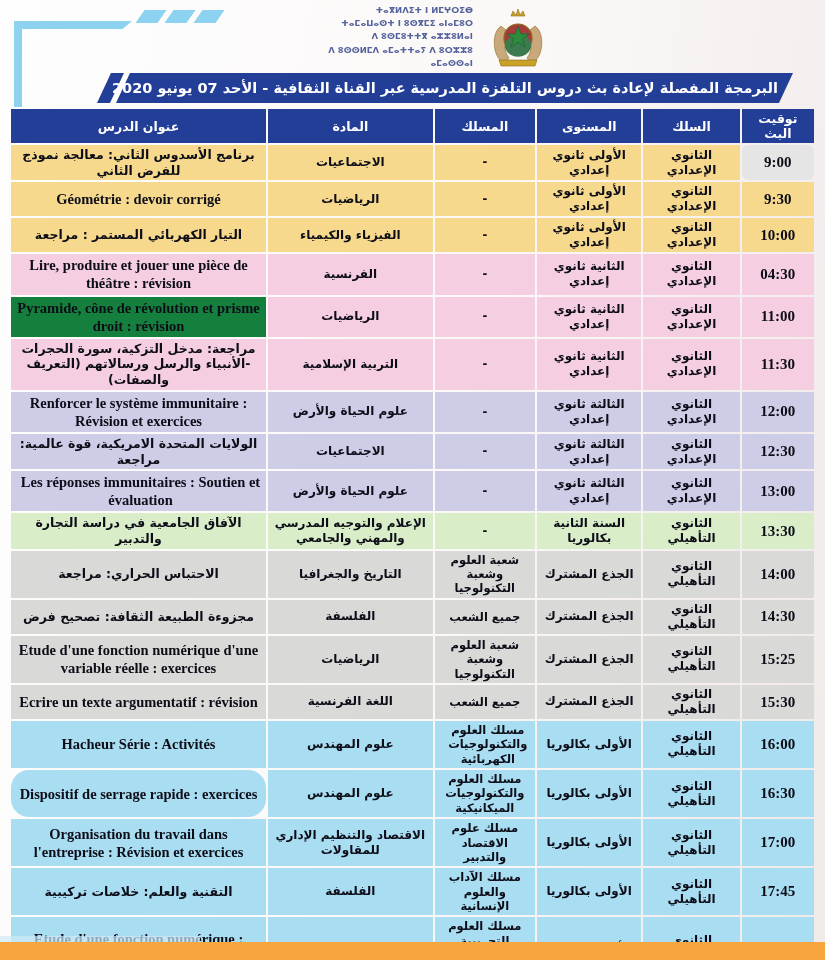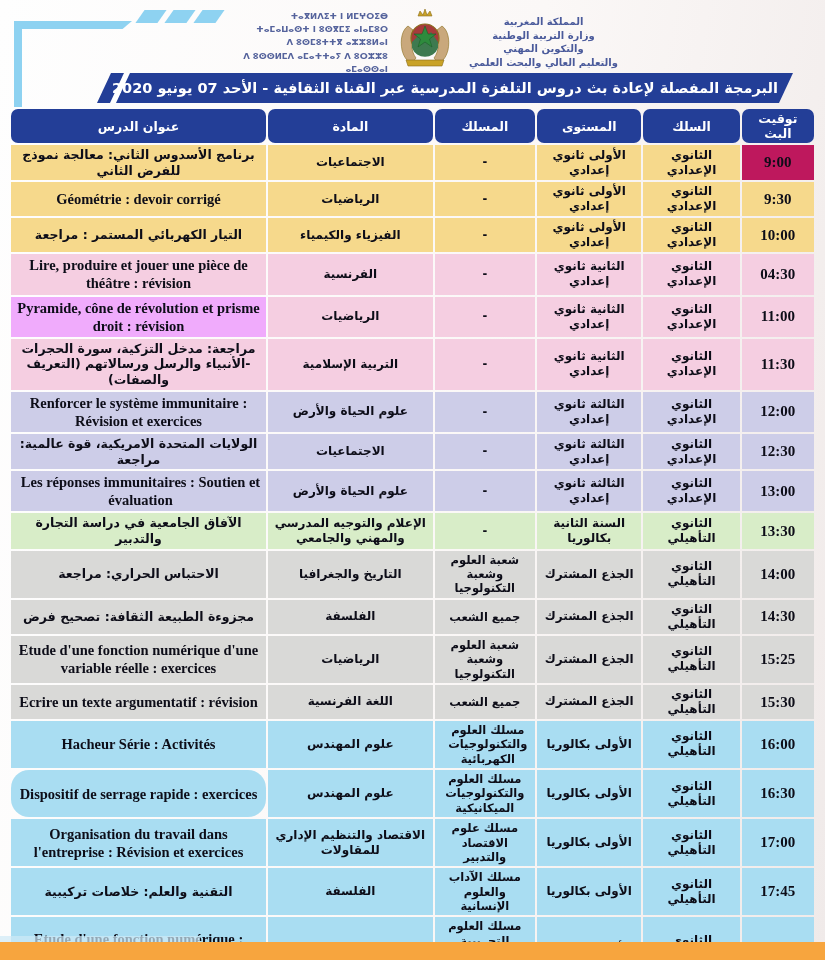--- a/index.html
+++ b/index.html
@@ -13,38 +13,38 @@
   
   .decor-frame-v{position:absolute;left:14px;top:21px;width:8px;height:86px;background:#8ed2f1;}
   .decor-frame-h{position:absolute;left:14px;top:21px;width:118px;height:8px;background:#8ed2f1;
     clip-path:polygon(0 0,100% 0,92% 100%,0 100%);}
   .decor-slashes{position:absolute;left:140px;top:8px;width:110px;height:16px;}
   .decor-slashes i{display:inline-block;width:22px;height:13px;margin-right:7px;background:#8ed2f1;
     transform:skewX(-35deg);}
 
   
   .banner{position:absolute;top:8px;left:225px;width:400px;height:62px;display:flex;
-    align-items:center;justify-content:center;gap:8px;}
+    align-items:flex-end;justify-content:center;gap:16px;}
   .banner .tifinagh{width:170px;text-align:right;color:#55639c;font-size:8.5px;font-weight:bold;
     line-height:1.55;padding-top:8px;}
   .banner .arabic{width:170px;text-align:center;color:#4a5a9b;font-size:10px;font-weight:bold;
     line-height:1.35;padding-top:6px;direction:rtl;}
   .banner svg{flex:0 0 auto;}
 
   
   .title-bar{position:absolute;left:104px;top:73px;width:682px;height:30px;background:#233e97;
     transform:skewX(-25deg);display:flex;align-items:center;justify-content:center;}
   .title-bar .gap{position:absolute;left:13px;top:0;width:6px;height:100%;background:#ffffff;}
   .title-bar .txt{transform:skewX(25deg);color:#ffffff;font-weight:bold;font-size:14.5px;
     white-space:nowrap;direction:rtl;}
 
   
   table{position:absolute;top:107px;left:9px;width:807px;border-collapse:separate;
     border-spacing:2.5px;table-layout:fixed;direction:rtl;}
-  th{background:#233e97;color:#fff;font-size:12.5px;font-weight:bold;height:27px;padding:2px;border-radius:7px;}
+  th{background:#233e97;color:#fff;font-size:12.5px;font-weight:bold;height:27px;padding:2px;}
   td{background:#fff;text-align:center;vertical-align:middle;font-weight:bold;color:#0d0d18;
     font-size:12px;line-height:1.25;padding:2px 4px;height:27px;word-wrap:break-word;}
   td.time{font-family:"Liberation Serif",serif;font-size:15px;}
   td.title{font-size:12.5px;}
   td.title.latin{font-family:"Liberation Serif",serif;font-size:14.5px;direction:ltr;}
   td.track{font-size:11.5px;}
 
   
   .footer-bar{position:absolute;left:0;bottom:0;width:825px;height:18px;background:#f7a53e;}
   .footer-smudge{position:absolute;left:0;bottom:18px;width:200px;height:6px;background:#cfe9f6;opacity:.7;}
@@ -71,26 +71,20 @@
 
       <path d="M12 18 C6 22 4 32 6 42 C8 50 12 54 16 55 L20 50 C15 44 14 30 17 22 Z" fill="#c9a87c" stroke="#8a6d1d" stroke-width="0.6"></path>
       <path d="M46 18 C52 22 54 32 52 42 C50 50 46 54 42 55 L38 50 C43 44 44 30 41 22 Z" fill="#c9a87c" stroke="#8a6d1d" stroke-width="0.6"></path>
 
       <circle cx="29" cy="30" r="14" fill="#a63b3b" stroke="#8a6d1d" stroke-width="1.2"></circle>
       <path d="M16 34 L24 26 L29 31 L35 24 L42 34 L42 40 A14 14 0 0 1 16 40 Z" fill="#3e7a4f"></path>
       <path d="M29 18 L32 26 L40 26 L33.5 31 L36 39 L29 34 L22 39 L24.5 31 L18 26 L26 26 Z" fill="#2e8b3d" stroke="#1d5c28" stroke-width="0.6"></path>
 
       <path d="M10 52 L48 52 L46 58 L12 58 Z" fill="#c9a227" stroke="#8a6d1d" stroke-width="0.6"></path>
     </svg>
-    <div class="arabic">
-      <div>المملكة المغربية</div>
-      <div>وزارة التربية الوطنية</div>
-      <div>والتكوين المهني</div>
-      <div>والتعليم العالي والبحث العلمي</div>
-    </div>
   </header>
 
   <div class="title-bar" style="background: rgb(35, 62, 151);">
     <span class="gap"></span>
     <span class="txt">البرمجة المفصلة لإعادة بث دروس التلفزة المدرسية عبر القناة الثقافية - الأحد 07 يونيو 2020</span>
   </div>
 
   <table>
     <colgroup>
       <col style="width:72px">
@@ -105,21 +99,21 @@
           <th style="background: rgb(35, 62, 151);">توقيت البث</th>
           <th style="background: rgb(35, 62, 151);">السلك</th>
           <th style="background: rgb(35, 62, 151);">المستوى</th>
           <th style="background: rgb(35, 62, 151);">المسلك</th>
           <th style="background: rgb(35, 62, 151);">المادة</th>
           <th style="background: rgb(35, 62, 151);">عنوان الدرس</th>
         </tr>
     </thead>
     <tbody>
         <tr>
-          <td class="time" style="background: #be185d;">9:00</td>
+          <td class="time" style="background: #e5e5e5; border-radius: 6px;">9:00</td>
           <td class="cycle" style="background: rgb(246, 217, 140);">الثانوي الإعدادي</td>
           <td class="level" style="background: rgb(246, 217, 140);">الأولى ثانوي إعدادي</td>
           <td class="track" style="background: rgb(246, 217, 140);">-</td>
           <td class="subject" style="background: rgb(246, 217, 140);">الاجتماعيات</td>
           <td class="title" dir="auto" style="background: rgb(246, 217, 140);">برنامج الأسدوس الثاني: معالجة نموذج للفرض الثاني</td>
         </tr>
         <tr>
           <td class="time" style="background: rgb(246, 217, 140); text-align: center;">9:30</td>
           <td class="cycle" style="background: rgb(246, 217, 140);">الثانوي الإعدادي</td>
           <td class="level" style="background: rgb(246, 217, 140);">الأولى ثانوي إعدادي</td>
@@ -142,21 +136,21 @@
           <td class="track" style="background: rgb(245, 206, 225);">-</td>
           <td class="subject" style="background: rgb(245, 206, 225);">الفرنسية</td>
           <td class="title latin" dir="auto" style="background: rgb(245, 206, 225);">Lire, produire et jouer une pièce de théâtre : révision</td>
         </tr>
         <tr>
           <td class="time" style="background: rgb(245, 206, 225);">11:00</td>
           <td class="cycle" style="background: rgb(245, 206, 225);">الثانوي الإعدادي</td>
           <td class="level" style="background: rgb(245, 206, 225);">الثانية ثانوي إعدادي</td>
           <td class="track" style="background: rgb(245, 206, 225);">-</td>
           <td class="subject" style="background: rgb(245, 206, 225);">الرياضيات</td>
-          <td class="title latin" dir="auto" style="background: #f0abfc; margin-left: 48px;">Pyramide, cône de révolution et prisme droit : révision</td>
+          <td class="title latin" dir="auto" style="background: #15803d; margin-left: 48px;">Pyramide, cône de révolution et prisme droit : révision</td>
         </tr>
         <tr>
           <td class="time" style="background: rgb(245, 206, 225);">11:30</td>
           <td class="cycle" style="background: rgb(245, 206, 225);">الثانوي الإعدادي</td>
           <td class="level" style="background: rgb(245, 206, 225);">الثانية ثانوي إعدادي</td>
           <td class="track" style="background: rgb(245, 206, 225);">-</td>
           <td class="subject" style="background: rgb(245, 206, 225);">التربية الإسلامية</td>
           <td class="title" dir="auto" style="background: rgb(245, 206, 225);">مراجعة: مدخل التزكية، سورة الحجرات -الأنبياء والرسل ورسالاتهم (التعريف والصفات)</td>
         </tr>
         <tr>

